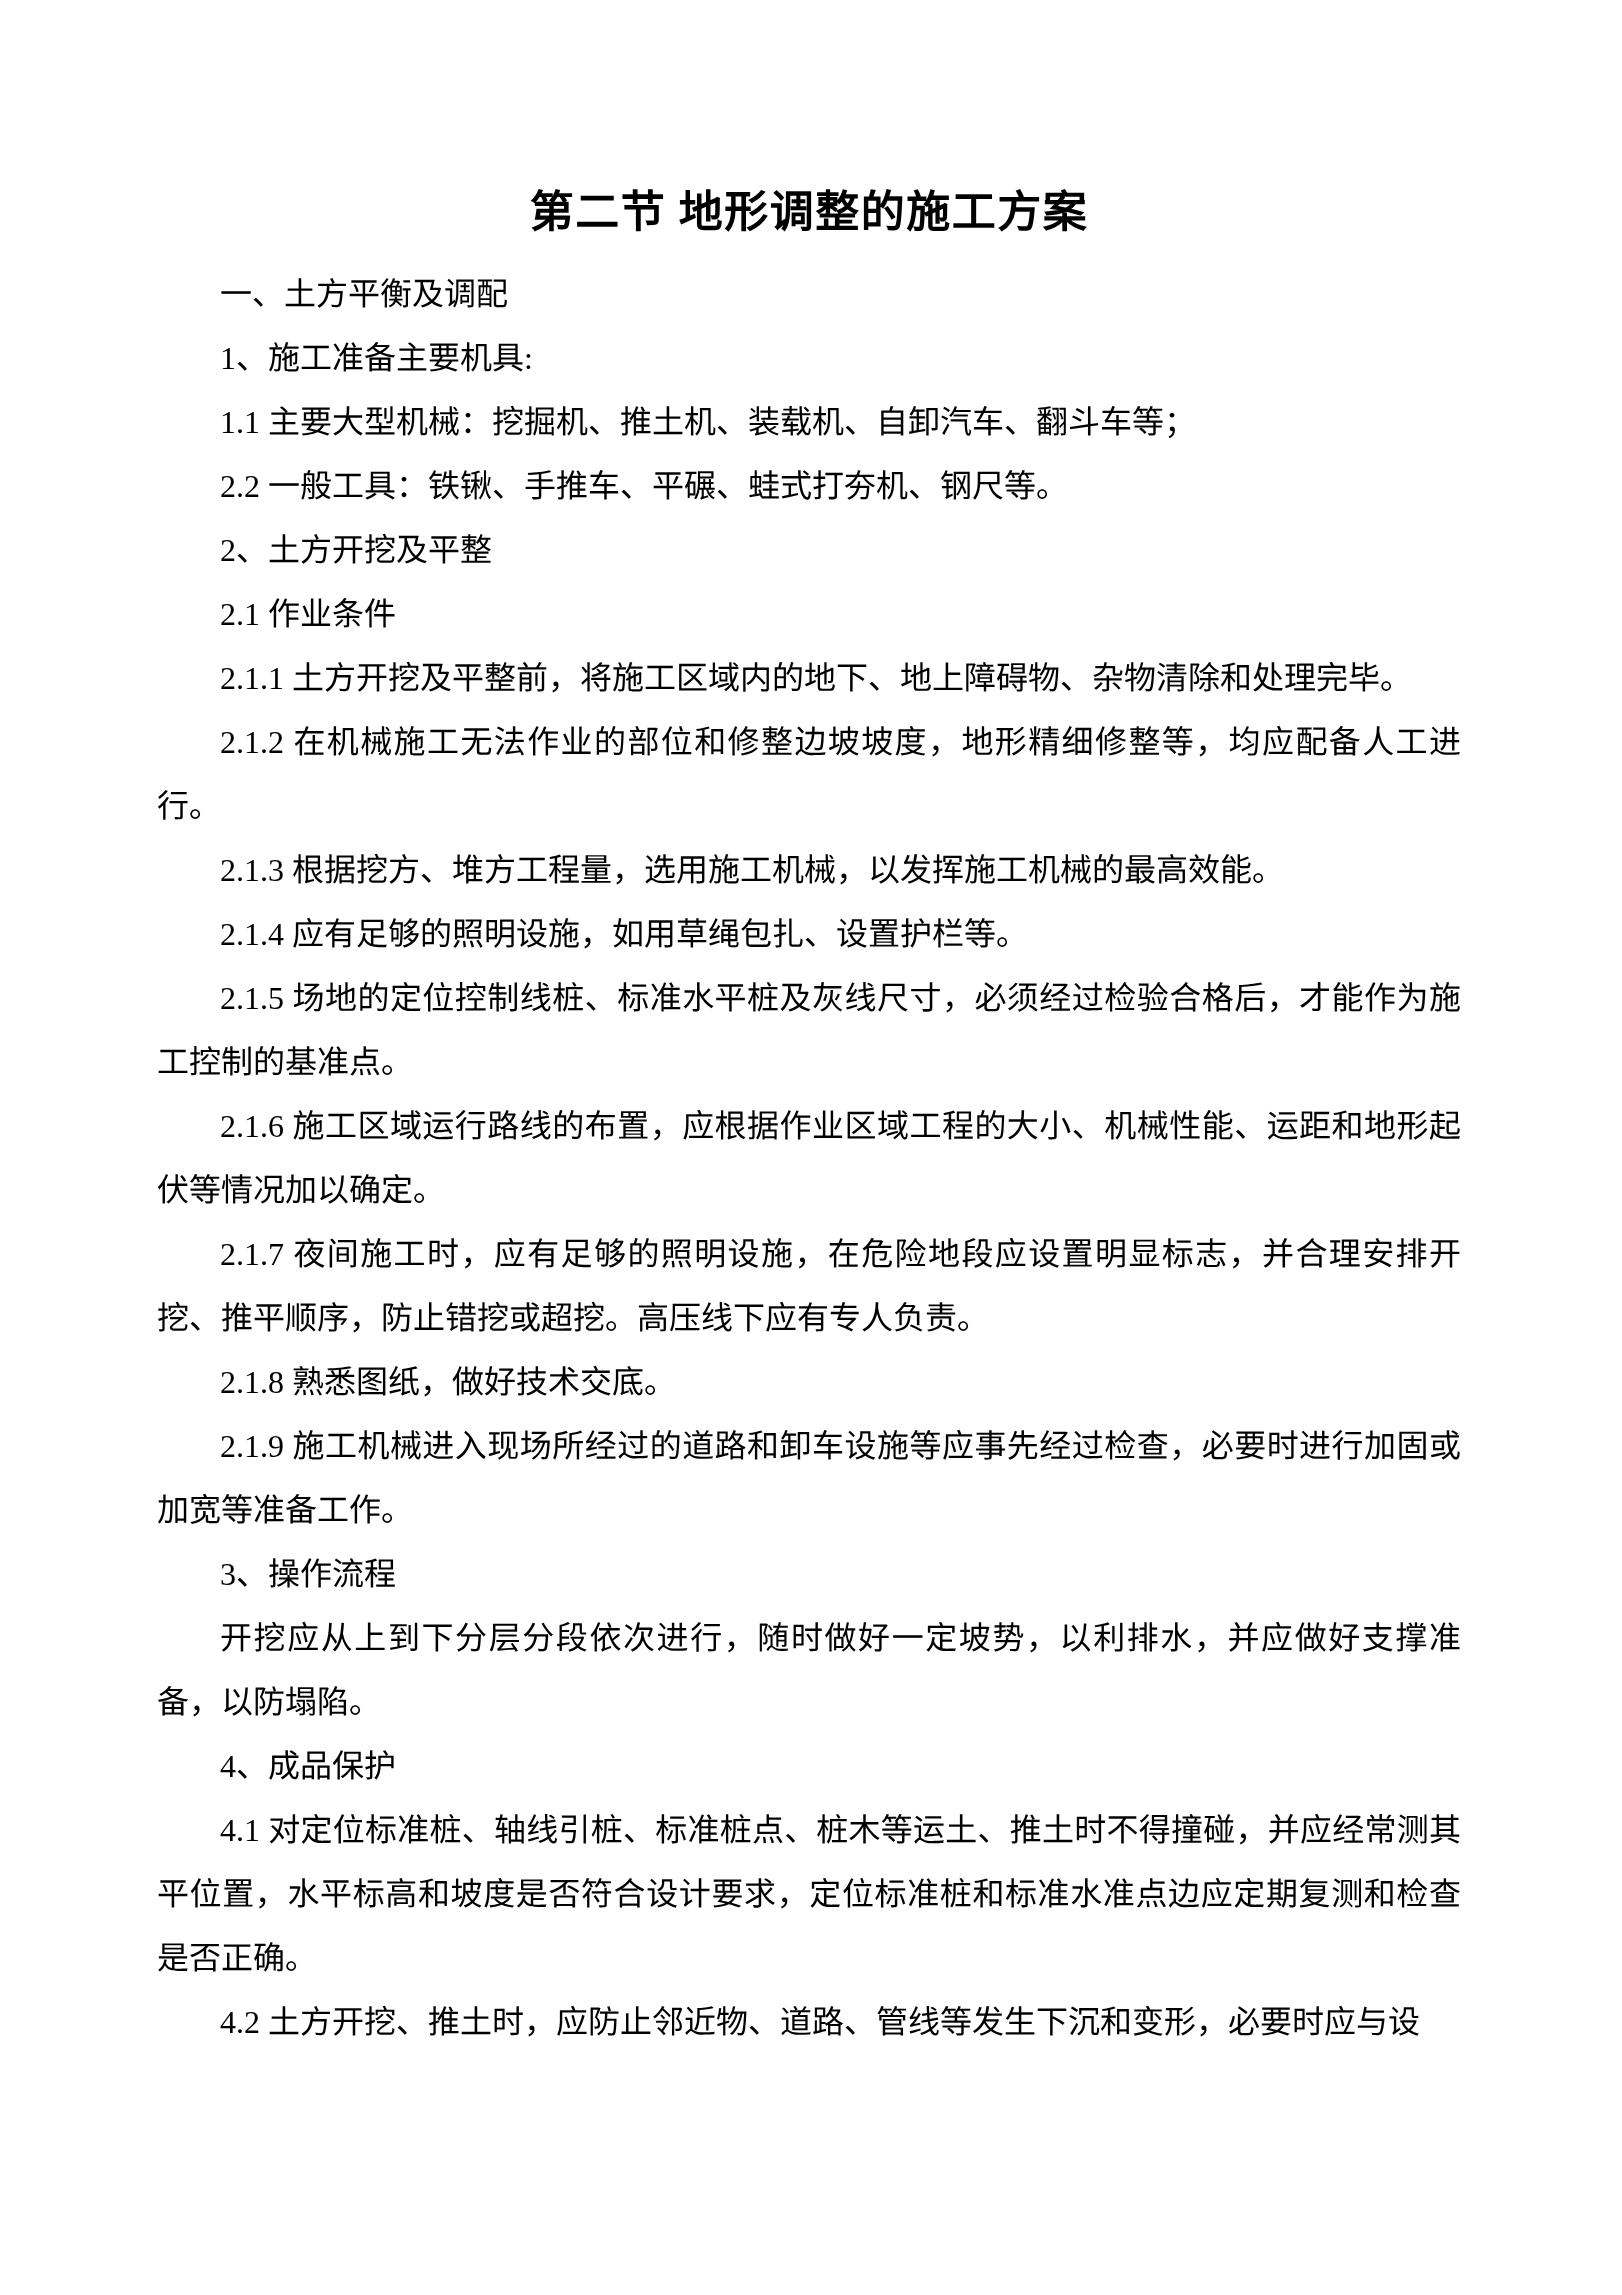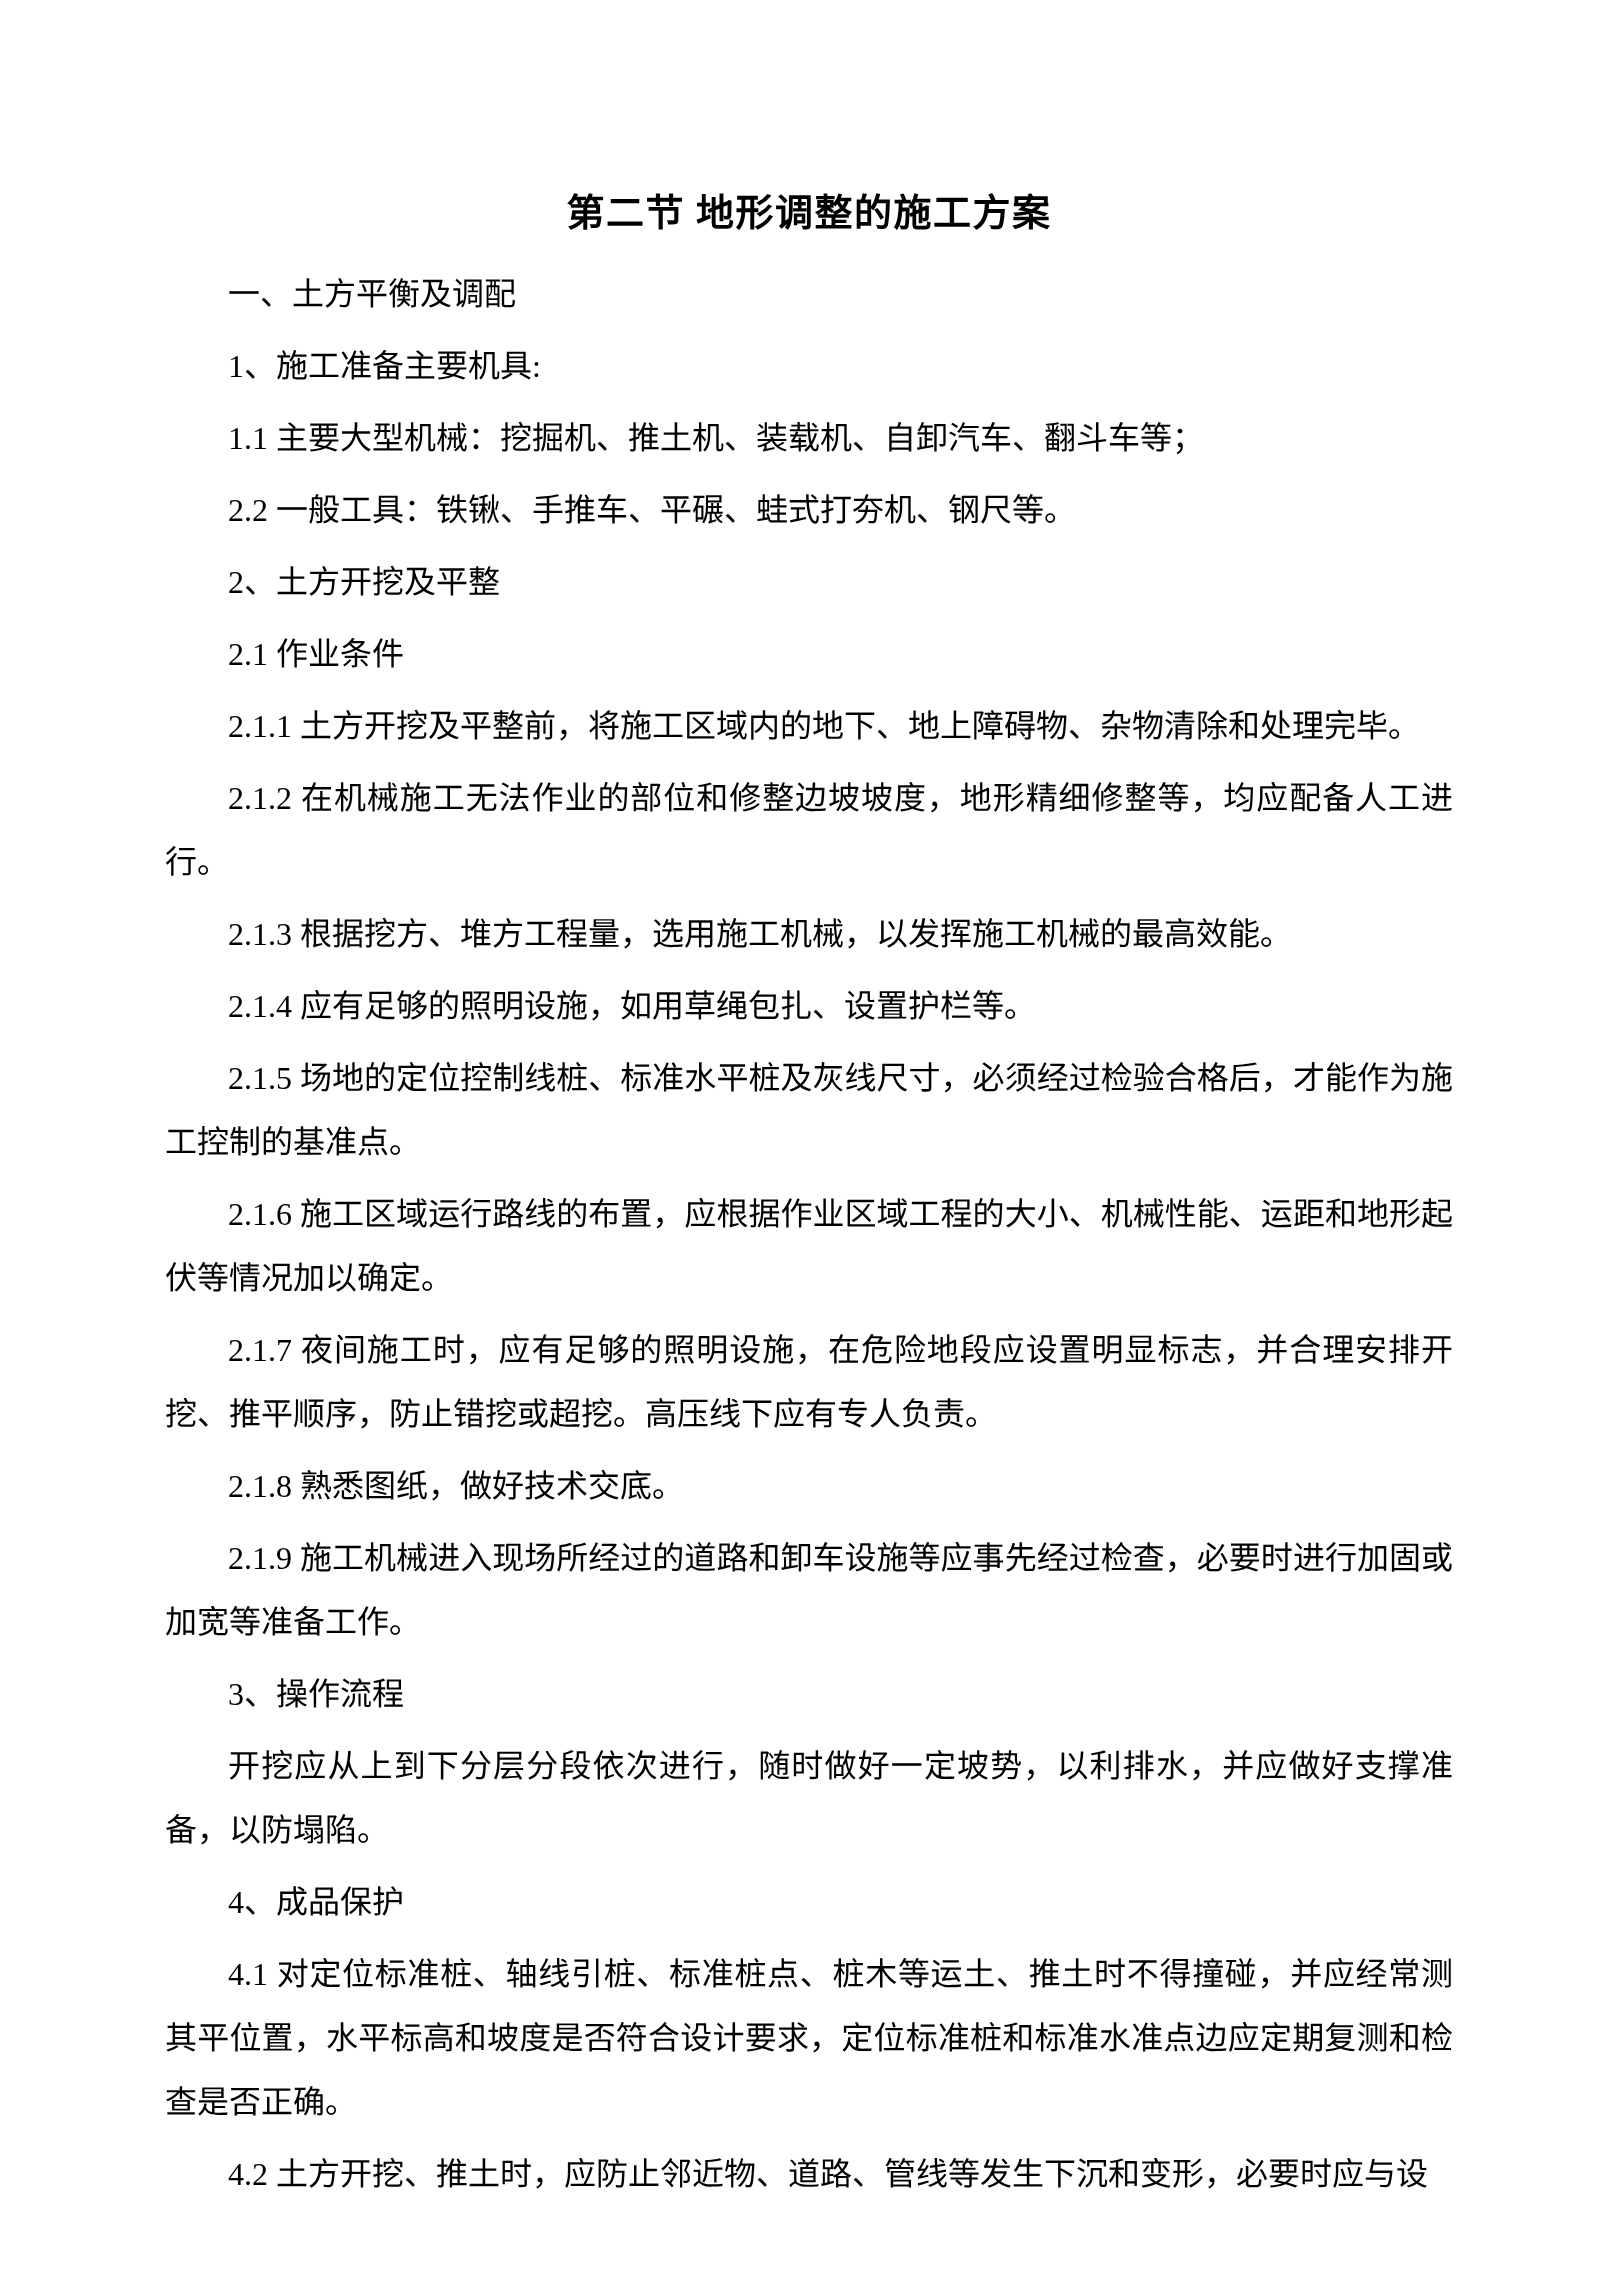--- a/index.html
+++ b/index.html
@@ -13,35 +13,35 @@
     height: 2295px;
     background: #ffffff;
     color: #000000;
     font-family: "Liberation Serif", "DejaVu Serif", serif;
     box-sizing: border-box;
     padding: 181px 162px 0 157px;
     overflow: hidden;
   }
   .doc-title {
     margin: 0 0 16.6px 0;
-    font-size: 38px;
+    font-size: 44px;
     font-weight: 700;
     line-height: 64px;
     text-align: center;
     letter-spacing: 1.5px;
     white-space: nowrap;
   }
   .doc-body {
     font-size: 32px;
     line-height: 64px;
     text-align: justify;
     text-justify: inter-character;
   }
   .para {
-    margin: 8px;
+    margin: 0;
     padding: 0;
     text-indent: 63px; 
     word-break: break-all;
   }
 </style>
 </head>
 <body>
 
 <div class="page">
   <h1 class="doc-title">第二节 地形调整的施工方案</h1>

